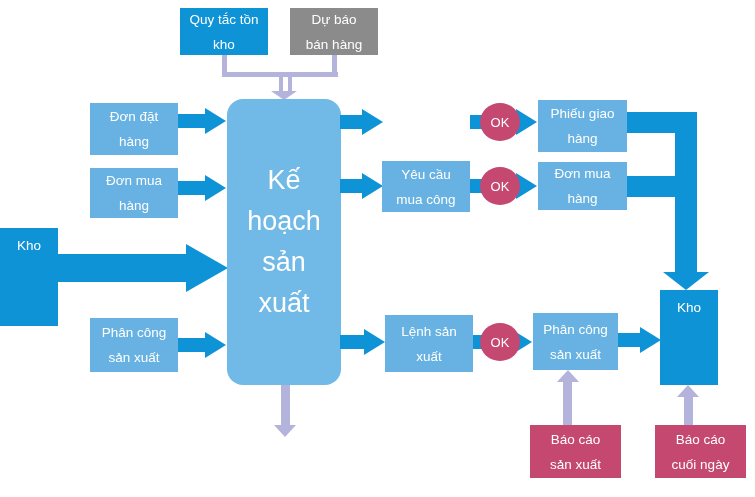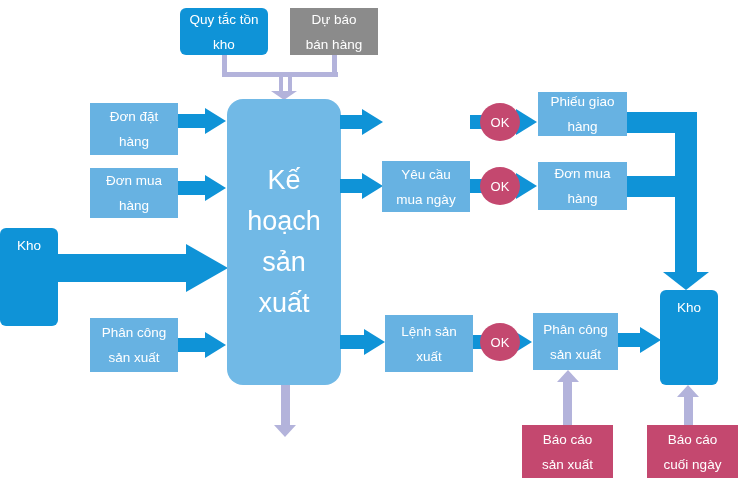--- a/index.html
+++ b/index.html
@@ -5,24 +5,24 @@
   :root{
     --primary-blue:#0f93d7; --light-blue:#67b2e2; --center-blue:#71b9e6;
     --gray-box:#8b8b8b; --crimson:#c4486f; --lavender:#b3b3db;
     --text-white:#ffffff; --canvas-bg:#ffffff;
   }
   html,body{margin:0;padding:0;}
   body{font-family:"Liberation Sans",sans-serif;background:#fff;}
   .canvas{position:relative;width:755px;height:497px;background:var(--canvas-bg,#fff);overflow:hidden;}
   .node{position:absolute;display:flex;align-items:center;justify-content:center;
         text-align:center;color:var(--text-white,#fff);font-size:13.5px;line-height:25px;}
-  .node.dark{background:var(--primary-blue,#0f93d7);border-radius:6px;}
+  .node.dark{background:var(--primary-blue,#0f93d7);}
   .node.light{background:var(--light-blue,#67b2e2);}
   .node.gray{background:var(--gray-box,#8b8b8b);justify-content:center;}
-  .node.red{background:var(--crimson,#c4486f);}
+  .node.red{background:var(--crimson,#c4486f);margin-left:8px;}
   .node.top{align-items:flex-start;padding-top:5px;box-sizing:border-box;}
   .node.plan{background:var(--center-blue,#71b9e6);border-radius:16px;font-size:27px;line-height:41px;}
   .lbl{white-space:pre-line;}
   .gate{position:absolute;width:40px;height:38px;border-radius:50%;background:var(--crimson,#c4486f);
         color:var(--text-white,#fff);display:flex;align-items:center;justify-content:center;font-size:13px;text-align:center;}
   .shaft{position:absolute;background:var(--primary-blue,#0f93d7);}
   .lav{position:absolute;background:var(--lavender,#b3b3db);}
   .tri{position:absolute;width:0;height:0;}
   .tri-r{border-top:13px solid transparent;border-bottom:13px solid transparent;border-left:21px solid var(--primary-blue,#0f93d7);}
   .tri-r-big{border-top:24px solid transparent;border-bottom:24px solid transparent;border-left:42px solid var(--primary-blue,#0f93d7);}
@@ -86,21 +86,21 @@
 
   <div class="shaft" style="left:340px;top:115px;width:22px;height:14px"></div>
   <div class="tri tri-r" style="left:362px;top:109px"></div>
   <div class="shaft" style="left:340px;top:179px;width:22px;height:14px"></div>
   <div class="tri tri-r" style="left:362px;top:173px"></div>
   <div class="shaft" style="left:340px;top:335px;width:24px;height:14px"></div>
   <div class="tri tri-r" style="left:364px;top:329px"></div>
 
   <div class="node light" style="left:382px;top:161px;width:88px;height:51px">
       <span class="lbl">Yêu cầu
-mua ngày</span>
+mua công</span>
     </div>
   <div class="node light" style="left:385px;top:315px;width:88px;height:57px">
       <span class="lbl">Lệnh sản
 xuất</span>
     </div>
 
   <div class="shaft" style="left:470px;top:115px;width:46px;height:14px"></div>
   <div class="tri tri-r" style="left:516px;top:109px"></div>
   <div class="shaft" style="left:470px;top:179px;width:46px;height:14px"></div>
   <div class="tri tri-r" style="left:516px;top:173px"></div>
@@ -110,21 +110,21 @@
   <div class="gate" style="left:480px;top:103px">
       <span>OK</span>
     </div>
   <div class="gate" style="left:480px;top:167px">
       <span>OK</span>
     </div>
   <div class="gate" style="left:480px;top:323px">
       <span>OK</span>
     </div>
 
-  <div class="node light" style="left:538px;top:92px;width:89px;height:44px">
+  <div class="node light" style="left:538px;top:100px;width:89px;height:52px">
       <span class="lbl">Phiếu giao
 hàng</span>
     </div>
   <div class="node light" style="left:538px;top:162px;width:89px;height:48px">
       <span class="lbl">Đơn mua
 hàng</span>
     </div>
   <div class="node light" style="left:533px;top:313px;width:85px;height:57px">
       <span class="lbl">Phân công
 sản xuất</span>

